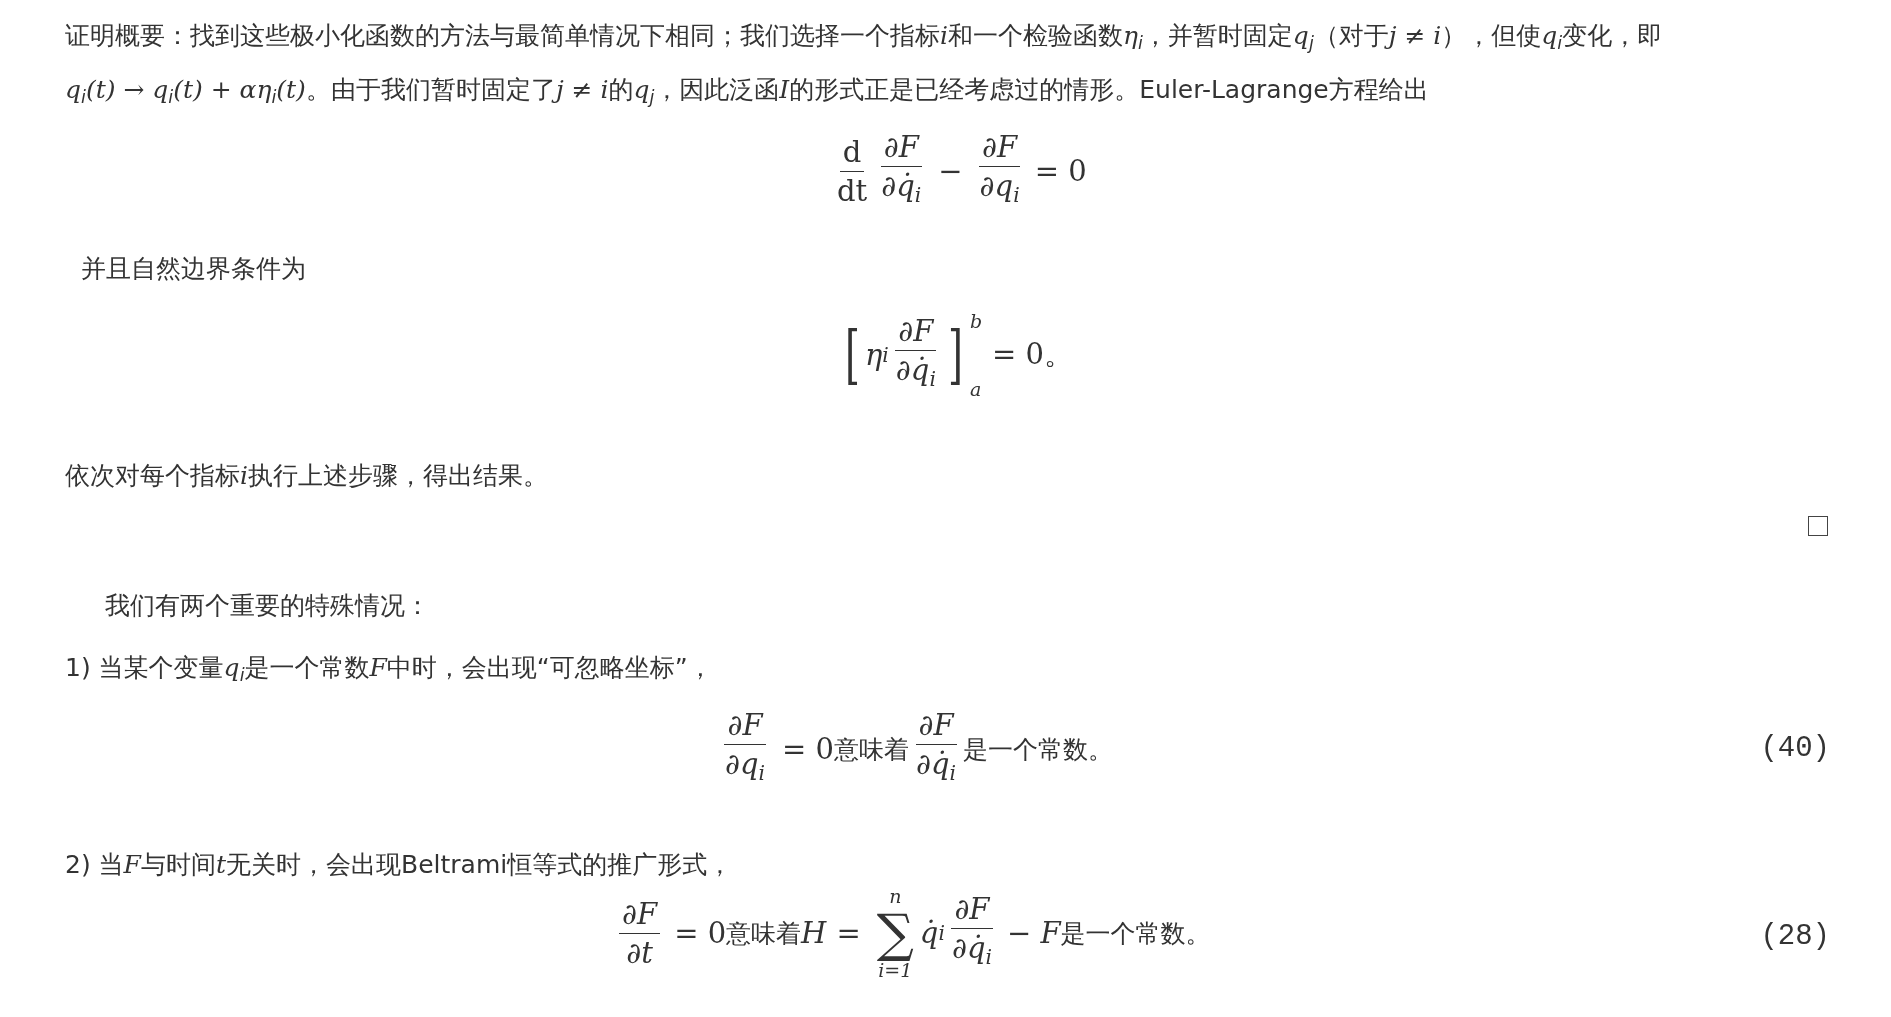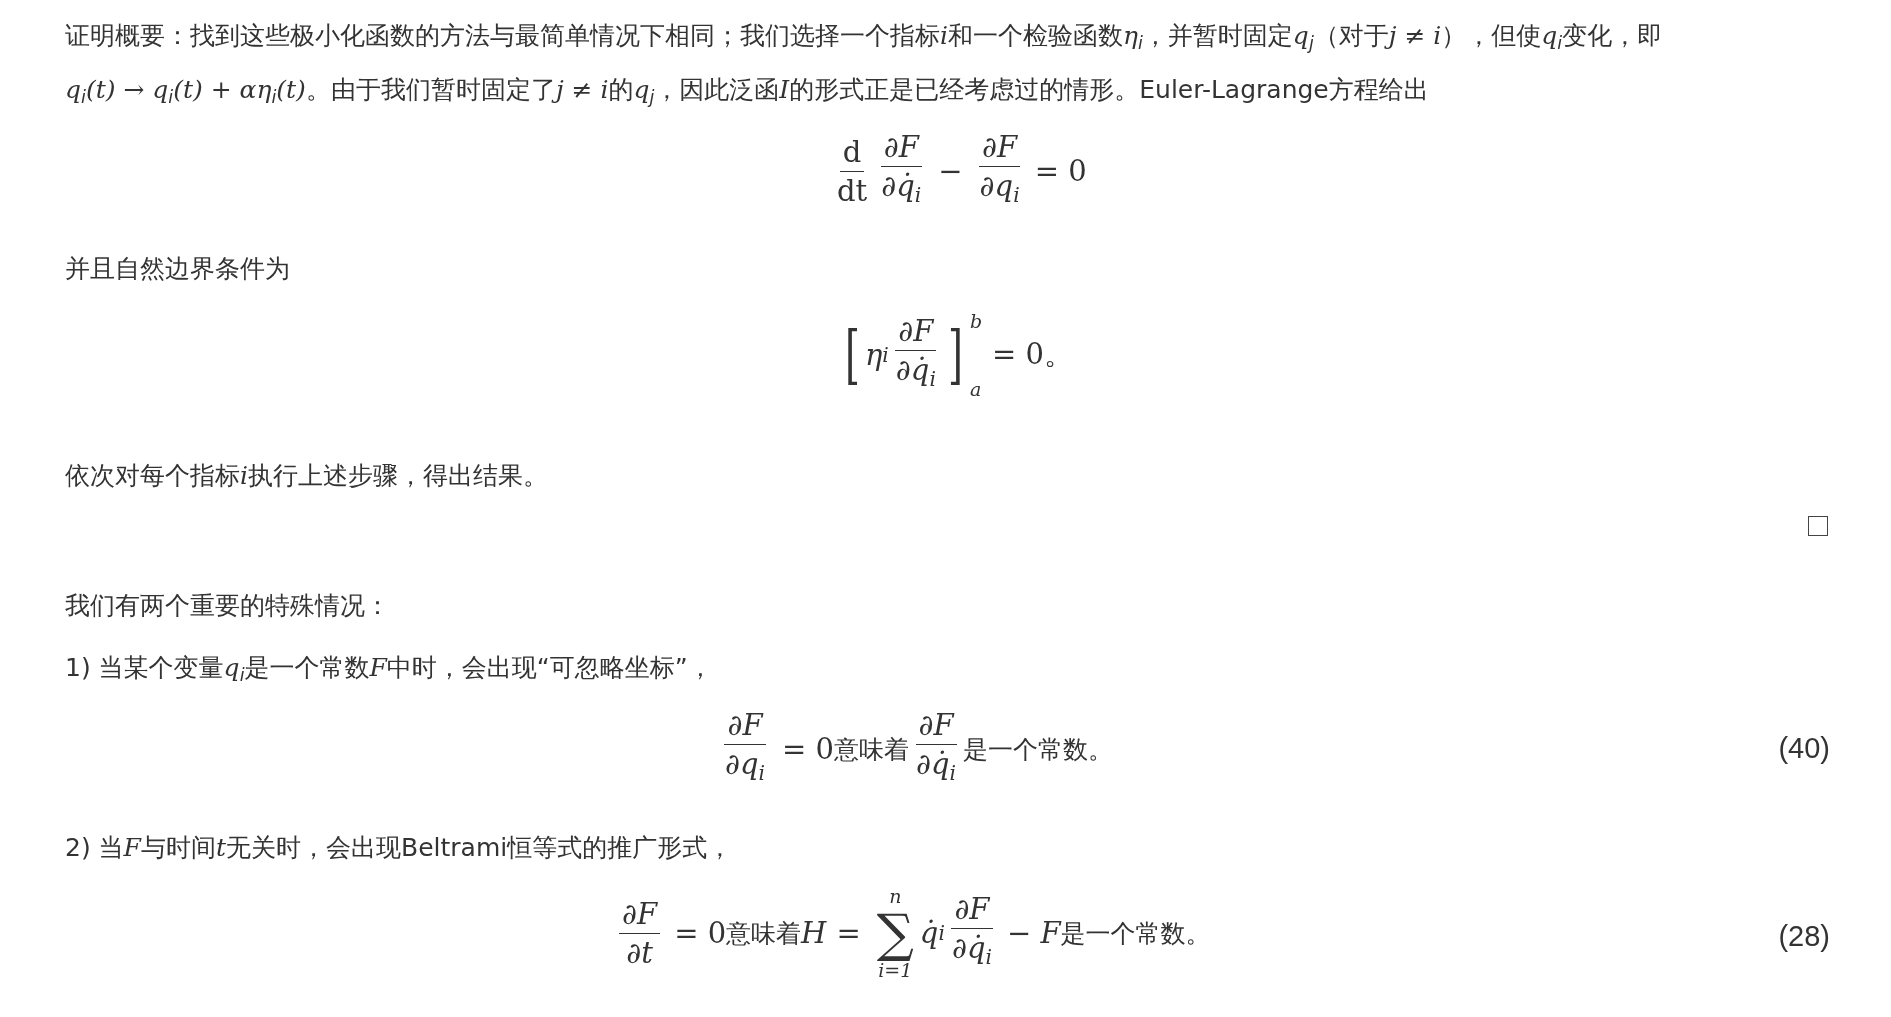--- a/index.html
+++ b/index.html
@@ -10,21 +10,21 @@
   .r { font-family:"DejaVu Serif","Liberation Serif",serif; font-style:normal; }
   .sub { font-size:0.7em; vertical-align:-0.3em; font-style:italic; }
   .eq { position:absolute; font-family:"DejaVu Serif","Liberation Serif",serif; font-size:29px; white-space:nowrap;
         display:flex; align-items:center; }
   .frac { display:inline-flex; flex-direction:column; align-items:center; margin:0 4px; vertical-align:middle; }
   .frac .num { padding:0 3px 2px; border-bottom:1.5px solid #333; line-height:34px; }
   .frac .den { padding:2px 3px 0; line-height:34px;text-align:right; }
   .it { font-style:italic; }
   .op { margin:0 10px; font-style:normal; }
   .cjk { font-family:"DejaVu Sans","Liberation Sans",sans-serif; font-style:normal; font-size:25px; }
-  .tag { position:absolute; right:61px; font-family:Liberation Sans, sans-serif; font-size:29px; }
+  .tag { position:absolute; right:61px; font-family:Liberation Mono, monospace; font-size:29px; }
   .qed { position:absolute; left:1808px; top:516px; width:20px; height:20px; border:1.6px solid #444; box-sizing:border-box; }
   .bracket { font-size:64px; font-weight:200; line-height:1; transform:scaleX(0.6); display:inline-block; }
   .limits { display:inline-flex; flex-direction:column; justify-content:space-between; height:90px; font-size:19px; font-style:italic; margin-left:2px; }
   .sum { display:inline-flex; flex-direction:column; align-items:center; margin:0 6px; }
   .sum .big { font-size:52px; line-height:52px; }
   .sum .lim { font-size:19px; font-style:italic; line-height:22px; }
 </style>
 </head>
 <body>
 
@@ -46,21 +46,21 @@
     <span class="den it"><span>∂q̇</span><span class="sub">i</span></span>
   </span>
   <span class="op">−</span>
   <span class="frac">
     <span class="num it">∂F</span>
     <span class="den it"><span>∂q</span><span class="sub">i</span></span>
   </span>
   <span class="op r" style="margin-left:8px;">= 0</span>
 </div>
 
-<div class="p" style="top:245px;">并且自然边界条件为</div>
+<div class="p" style="top:245px;margin-left:16px;">并且自然边界条件为</div>
 
 <div class="eq" style="left:840px; top:310px;">
   <span class="bracket">[</span>
   <span class="it">η</span>
     <span class="sub">i</span>
   <span class="frac">
     <span class="num it">∂F</span>
     <span class="den it"><span>∂q̇</span><span class="sub">i</span></span>
   </span>
   <span class="bracket">]</span>
@@ -70,42 +70,42 @@
   </span>
   <span class="op r">= 0。</span>
 </div>
 
 <div class="p" style="top:452px;">
   <span>依次对每个指标</span><span class="m">i</span><span>执行上述步骤，得出结果。</span>
 </div>
 
 <div class="qed"></div>
 
-<div class="p" style="top:582px;">我们有两个重要的特殊情况：</div>
+<div class="p" style="top:582px;margin-left:40px;">我们有两个重要的特殊情况：</div>
 
 <div class="p" style="top:644px;">
   <span>1) 当某个变量</span><span class="m">q</span><span class="sub">i</span><span>是一个常数</span><span class="m">F</span><span>中时，会出现“可忽略坐标”，</span>
 </div>
 
 <div class="eq" style="left:718px; top:708px;">
   <span class="frac">
     <span class="num it">∂F</span>
     <span class="den it"><span>∂q</span><span class="sub">i</span></span>
   </span>
   <span class="op r" style="margin-right:0;">= 0</span>
   <span class="cjk">意味着</span>
   <span class="frac">
     <span class="num it">∂F</span>
     <span class="den it"><span>∂q̇</span><span class="sub">i</span></span>
   </span>
   <span class="cjk">是一个常数。</span>
 </div>
 <div class="tag" style="top:732px;">(40)</div>
 
-<div class="p" style="top:824px;text-align:center;">
+<div class="p" style="top:841px;text-align:center;">
   <span>2) 当</span><span class="m">F</span><span>与时间</span><span class="m">t</span><span>无关时，会出现Beltrami恒等式的推广形式，</span>
 </div>
 
 <div class="eq" style="left:615px; top:885px;">
   <span class="frac">
     <span class="num it">∂F</span>
     <span class="den it">∂t</span>
   </span>
   <span class="op r" style="margin-right:0;">= 0</span>
   <span class="cjk">意味着</span>

